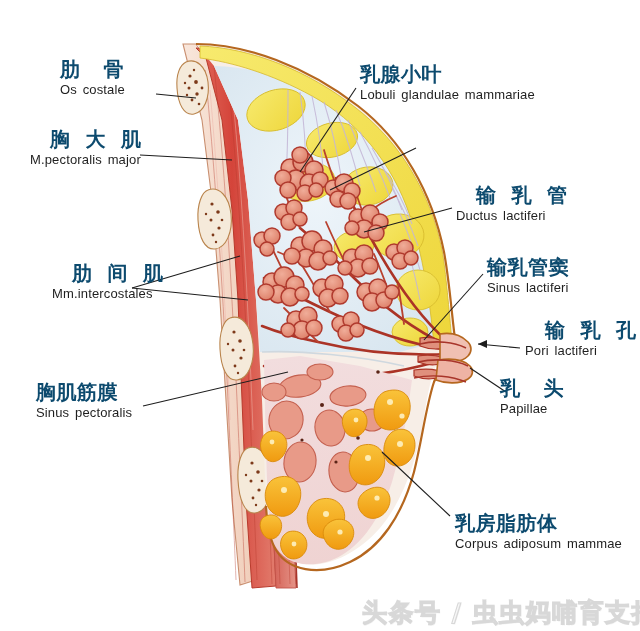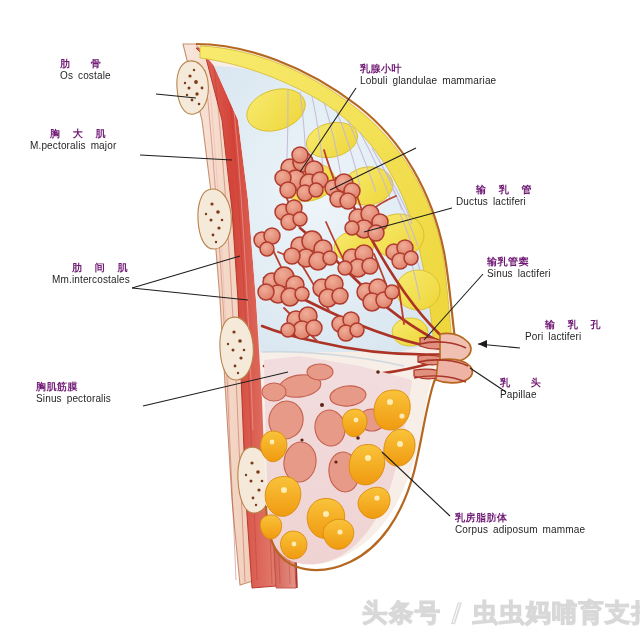--- a/index.html
+++ b/index.html
@@ -30,36 +30,36 @@
     display: block;
   }
   
   .label {
     position: absolute;
     white-space: nowrap;
     color: #1a1a1a;
   }
   .label .cn {
     display: block;
-    font-size: 10px;
+    font-size: 20px;
     font-weight: 700;
     letter-spacing: 0.5px;
     line-height: 1.18;
-    color: #701a75;
+    color: #0c4a6e;
   }
   .label .cn.spaced {
     letter-spacing: 9px;
   }
   .label .cn.spaced2 {
     letter-spacing: 5px;
     margin-left: 20px;
   }
   .label .la {
     display: block;
-    font-size: 10px;
+    font-size: 13px;
     font-weight: 400;
     letter-spacing: 0.15px;
     line-height: 1.2;
     color: #1f1f1f;
     word-spacing: 2px;
   }
   .label.right-align {
     text-align: left;
   }
   .label.left-col {

